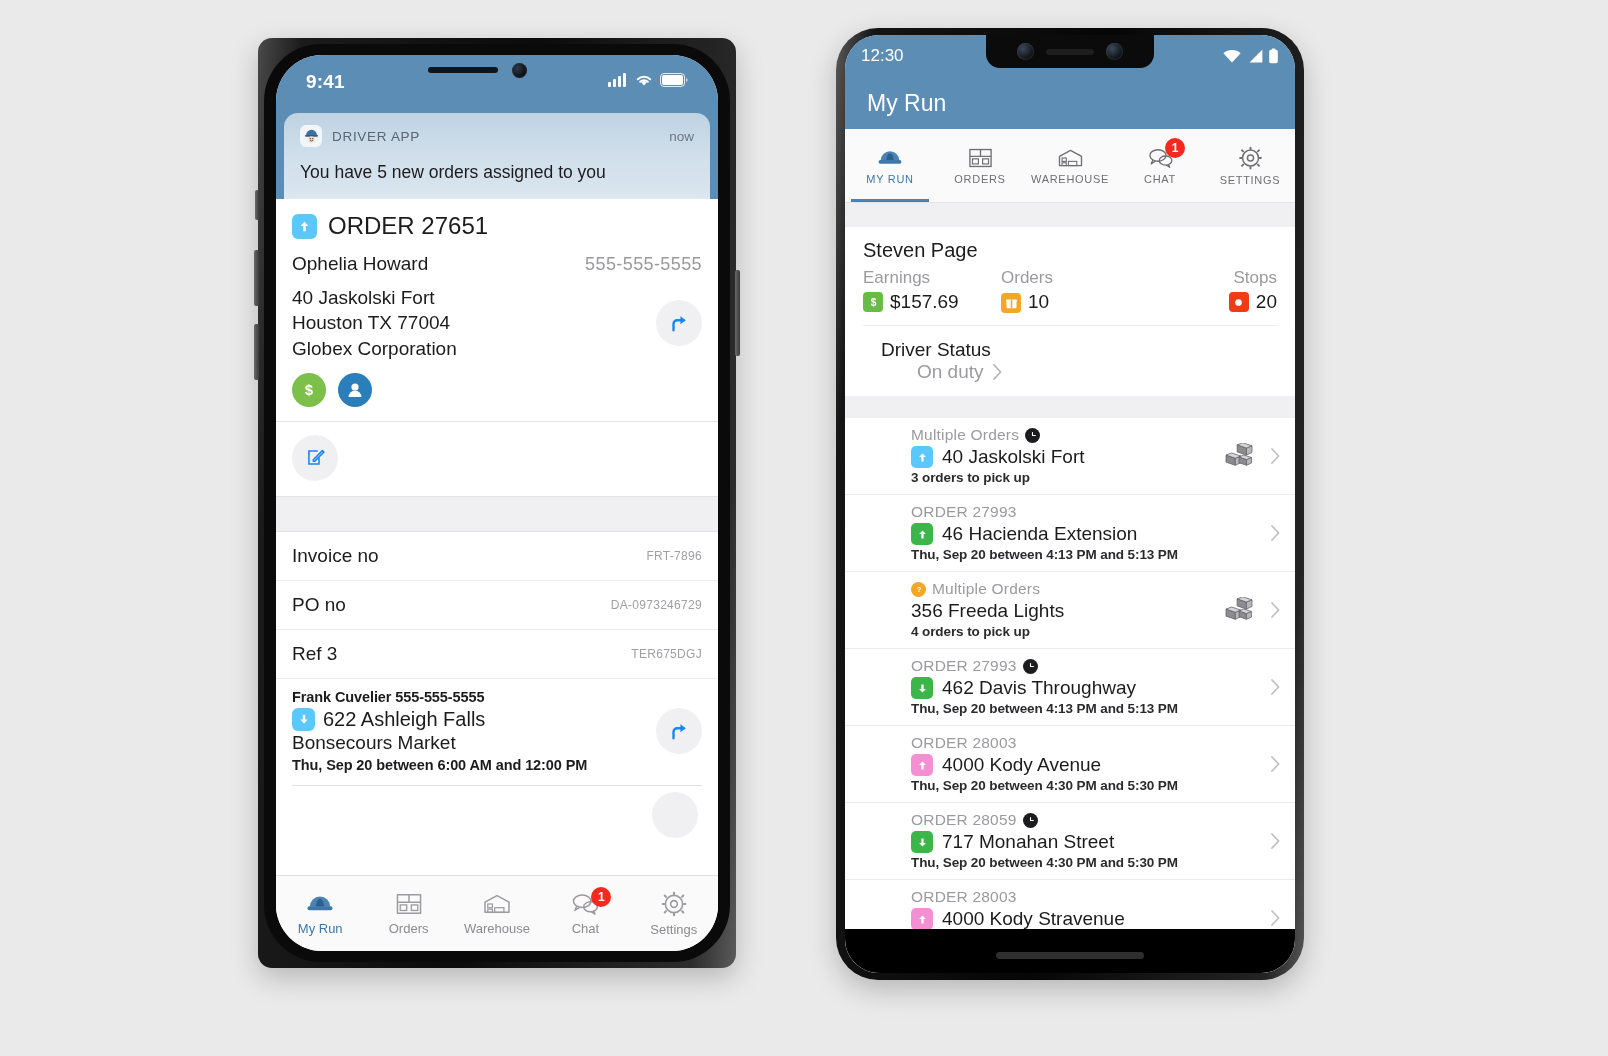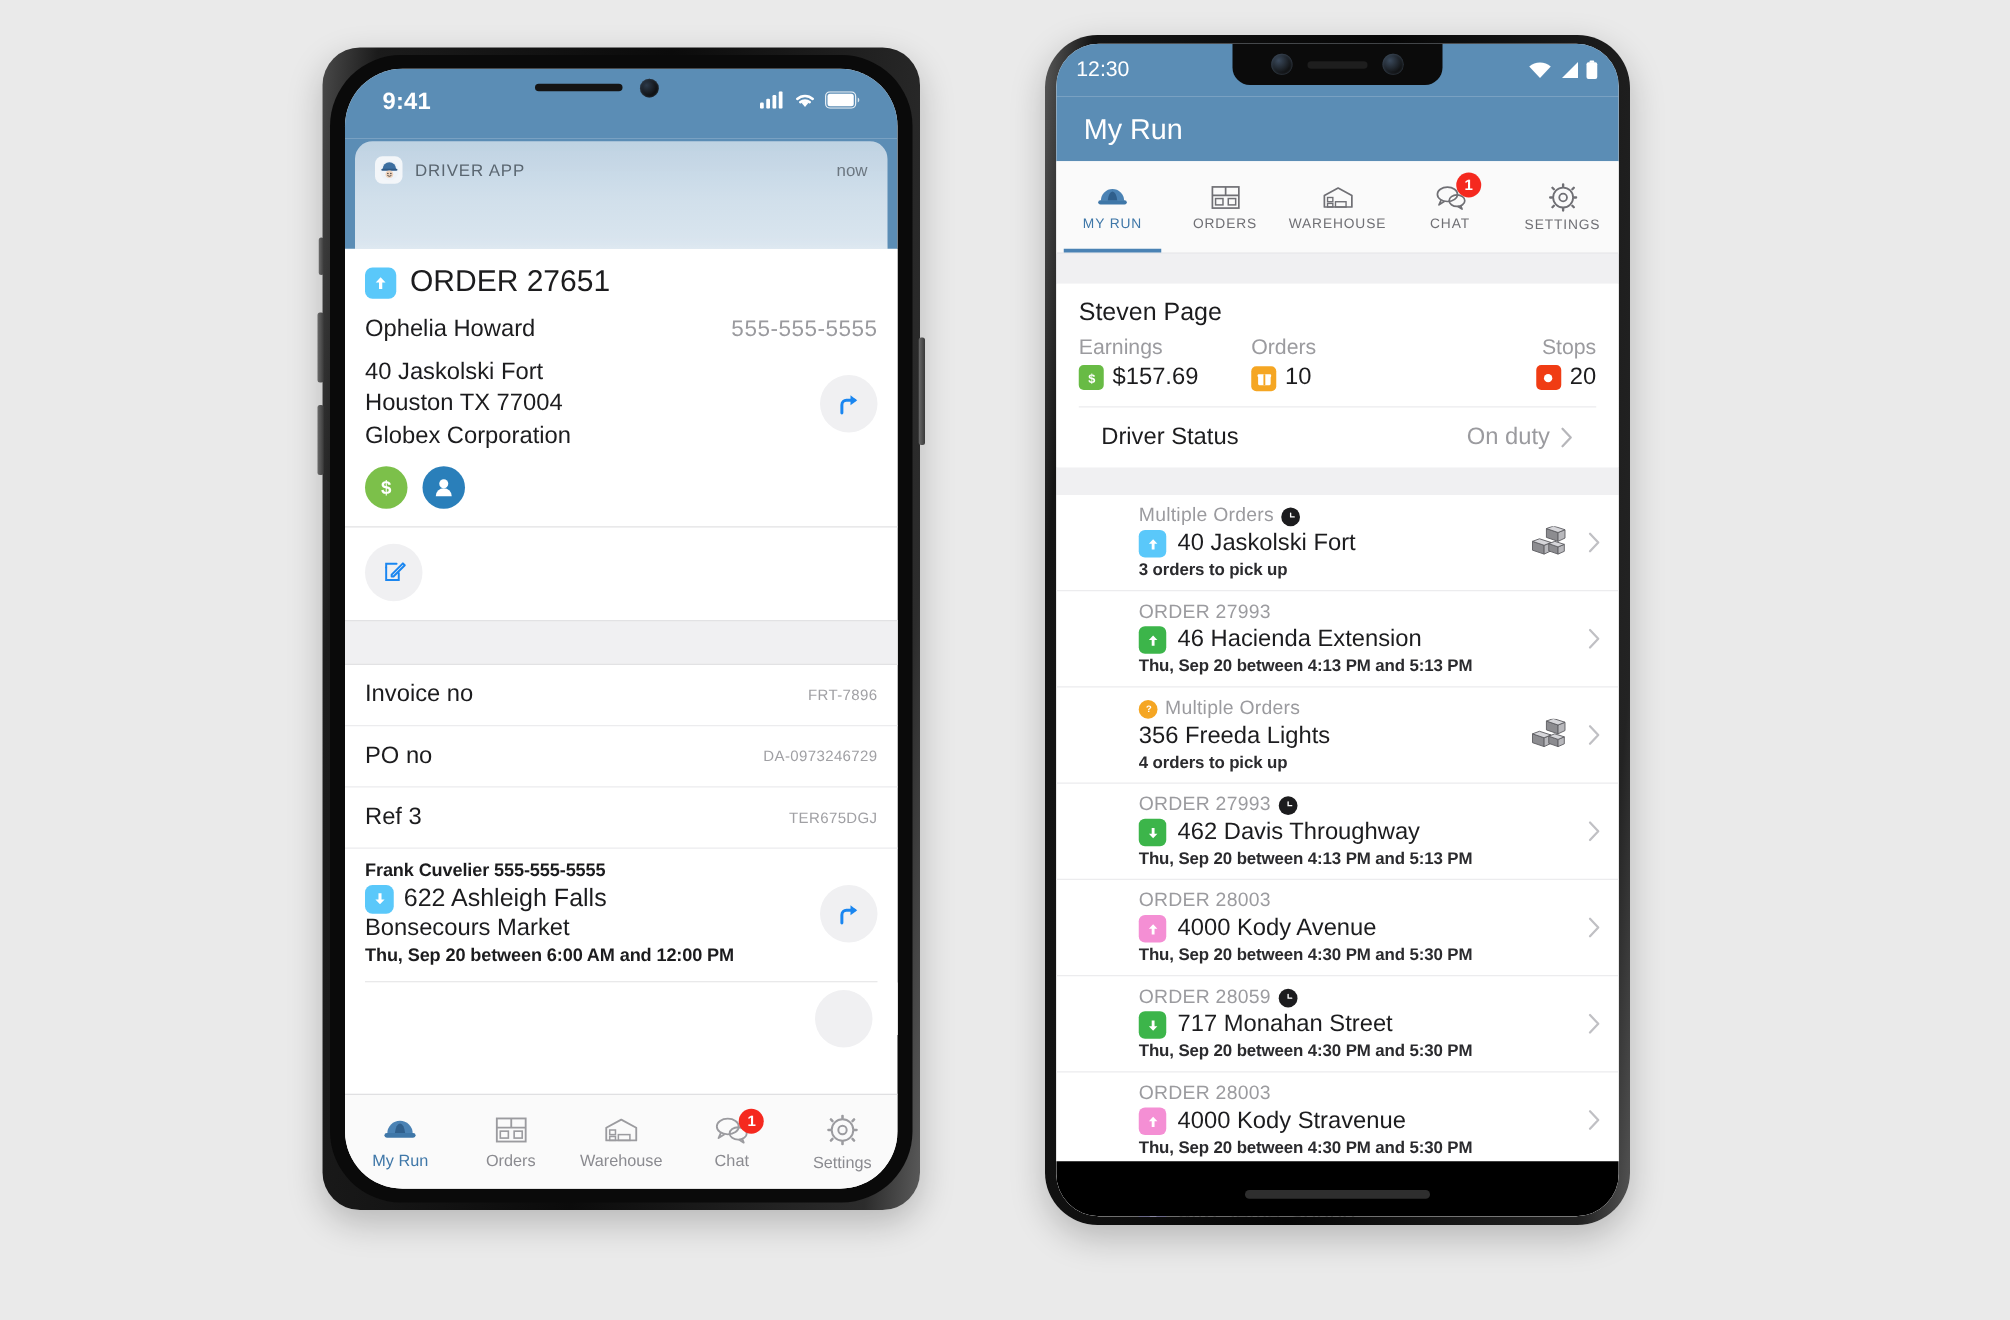--- a/index.html
+++ b/index.html
@@ -9,21 +9,21 @@
     font-family: "Liberation Sans", sans-serif;
     overflow: hidden;
   }
   .stage { position: relative; width: 1608px; height: 1056px; }
 
   
   .iphone {
     position: absolute; left: 258px; top: 38px;
     width: 478px; height: 930px;
     background: linear-gradient(95deg,#4a4a4a 0%,#1b1b1b 8%,#0b0b0b 50%,#2c2c2c 92%,#5b5b5b 100%);
-    border-radius: 30px;
+    border-radius: 14px;
     box-shadow: 0 10px 28px rgba(0,0,0,.22);
     padding: 6px;
   }
   .iphone-inner {
     width: 100%; height: 100%;
     background: #0a0a0a;
     border-radius: 57px;
     padding: 11px 12px;
     position: relative;
   }
@@ -221,20 +221,21 @@
   .an-stat.right .an-stat-val { justify-content: flex-end; }
   .stat-ico { width: 20px; height: 20px; border-radius: 4px; display:flex; align-items:center; justify-content:center; flex-shrink:0; }
   .stat-ico.money { background: #68bb45; }
   .stat-ico.orders { background: #f5a623; }
   .stat-ico.stops { background: #f03c14; }
 
   .an-status-row {
     display: flex; align-items: flex-start; justify-content: space-between;
     padding: 13px 18px 13px 18px; border-top: 1px solid #ececee;
     margin-top: 12px;
+    flex-direction: column;
   }
   .an-status-key { font-size: 19px; color: #1c1c1e; }
   .an-status-right { display: flex; align-items: center; gap: 8px; margin-left: 36px; }
   .an-status-val { font-size: 19px; color: #9b9b9f; }
 
   .an-list { background: #fff; }
   .an-item {
     display: flex; align-items: center; gap: 10px;
     padding: 8px 14px 9px 18px; border-bottom: 1px solid #ececee;
   }
@@ -305,20 +306,21 @@
                   <rect x="2.4" y="8.2" width="15.2" height="2" rx="1" fill="#2f5a86"></rect>
                   <circle cx="10" cy="13.4" r="3.6" fill="#f0d4bd"></circle>
                   <circle cx="8.6" cy="12.6" r=".7" fill="#3a3a3a"></circle>
                   <circle cx="11.4" cy="12.6" r=".7" fill="#3a3a3a"></circle>
                   <path d="M8.4 14.8 q1.6 1.3 3.2 0" stroke="#3a3a3a" stroke-width=".8" fill="none" stroke-linecap="round"></path>
                 </svg>
               </div>
               <div class="notif-title">DRIVER APP</div>
               <div class="notif-time">now</div>
             </div>
+            <div class="notif-body">You have 5 new orders assigned to you</div>
           </div>
         </div>
 
         <div class="ip-content">
 
           <div class="ip-order-head">
             <div class="badge-arrow" style="background:#5ac8fa;">
               <svg width="15" height="15" viewBox="0 0 16 16">
                 <path d="M8 3 L12.2 7.4 H9.4 V13 H6.6 V7.4 H3.8 Z" fill="#fff"></path>
               </svg>

